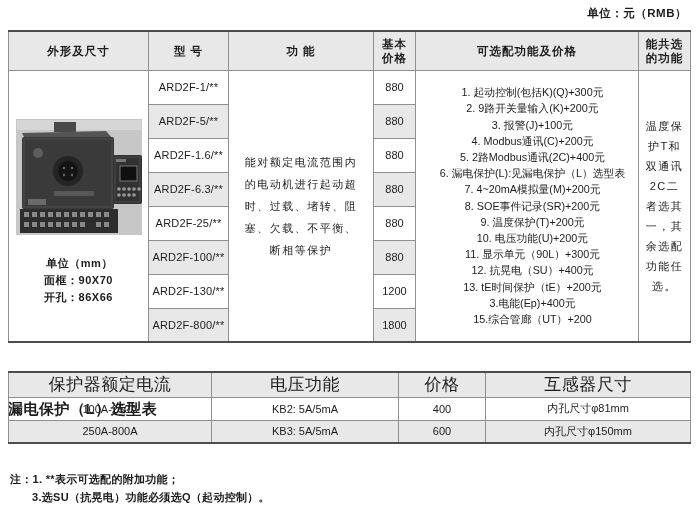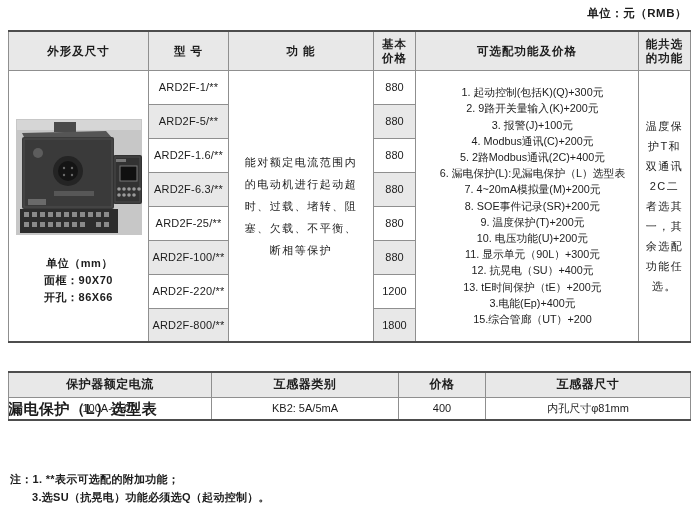--- a/index.html
+++ b/index.html
@@ -61,21 +61,21 @@
   }
   table.leak {
     position:absolute; left:8px; top:371px; width:682px;
     border-collapse:collapse; table-layout:fixed;
     border-top:2px solid #4d4d4d; border-bottom:2px solid #4d4d4d;
   }
   table.leak th, table.leak td {
     border:1px solid #8f8f8f; text-align:center; font-size:11px;
   }
   table.leak thead th {
-    height:25px; background:#e8e8e8; font-weight:bold; font-size:12px; letter-spacing:0.5px;
+    height:25px; background:#e8e8e8; font-weight:normal; font-size:17px; letter-spacing:0.5px;
   }
   table.leak tbody tr { height:23px; }
   table.leak tbody tr:nth-child(even) { background:#e8e8e8; }
   
   .notes {
     position:absolute; left:10px; top:471px;
     font-size:11px; font-weight:bold; line-height:17.5px; letter-spacing:0.3px;
   }
   .notes .row { display:flex; }
   .notes .indent { padding-left:22px; }
@@ -207,21 +207,21 @@
     </tr>
     <tr>
       <td class="model-cell striped">ARD2F-25/**</td>
       <td class="price-cell striped">880</td>
     </tr>
     <tr>
       <td class="model-cell striped">ARD2F-100/**</td>
       <td class="price-cell striped">880</td>
     </tr>
     <tr>
-      <td class="model-cell striped">ARD2F-220/**</td>
+      <td class="model-cell striped">ARD2F-130/**</td>
       <td class="price-cell striped">1200</td>
     </tr>
     <tr>
       <td class="model-cell striped">ARD2F-800/**</td>
       <td class="price-cell striped">1800</td>
     </tr>
   </tbody>
 </table>
 
 <div class="leak-title">漏电保护（L）选型表</div>
@@ -229,31 +229,37 @@
 <table class="leak">
   <colgroup>
     <col style="width:203px">
       <col style="width:187px">
       <col style="width:87px">
       <col style="width:205px">
   </colgroup>
   <thead>
     <tr>
       <th>保护器额定电流</th>
-      <th>互感器类别</th>
+      <th>电压功能</th>
       <th>价格</th>
       <th>互感器尺寸</th>
     </tr>
   </thead>
   <tbody>
     <tr>
       <td>100A-250A</td>
       <td>KB2: 5A/5mA</td>
       <td>400</td>
       <td>内孔尺寸φ81mm</td>
+    </tr>
+    <tr>
+      <td>250A-800A</td>
+      <td>KB3: 5A/5mA</td>
+      <td>600</td>
+      <td>内孔尺寸φ150mm</td>
     </tr>
   </tbody>
 </table>
 
 <div class="notes">
   <div class="row">
     <span>注：</span>
     <span>1. **表示可选配的附加功能；</span>
   </div>
   <div class="row indent">

